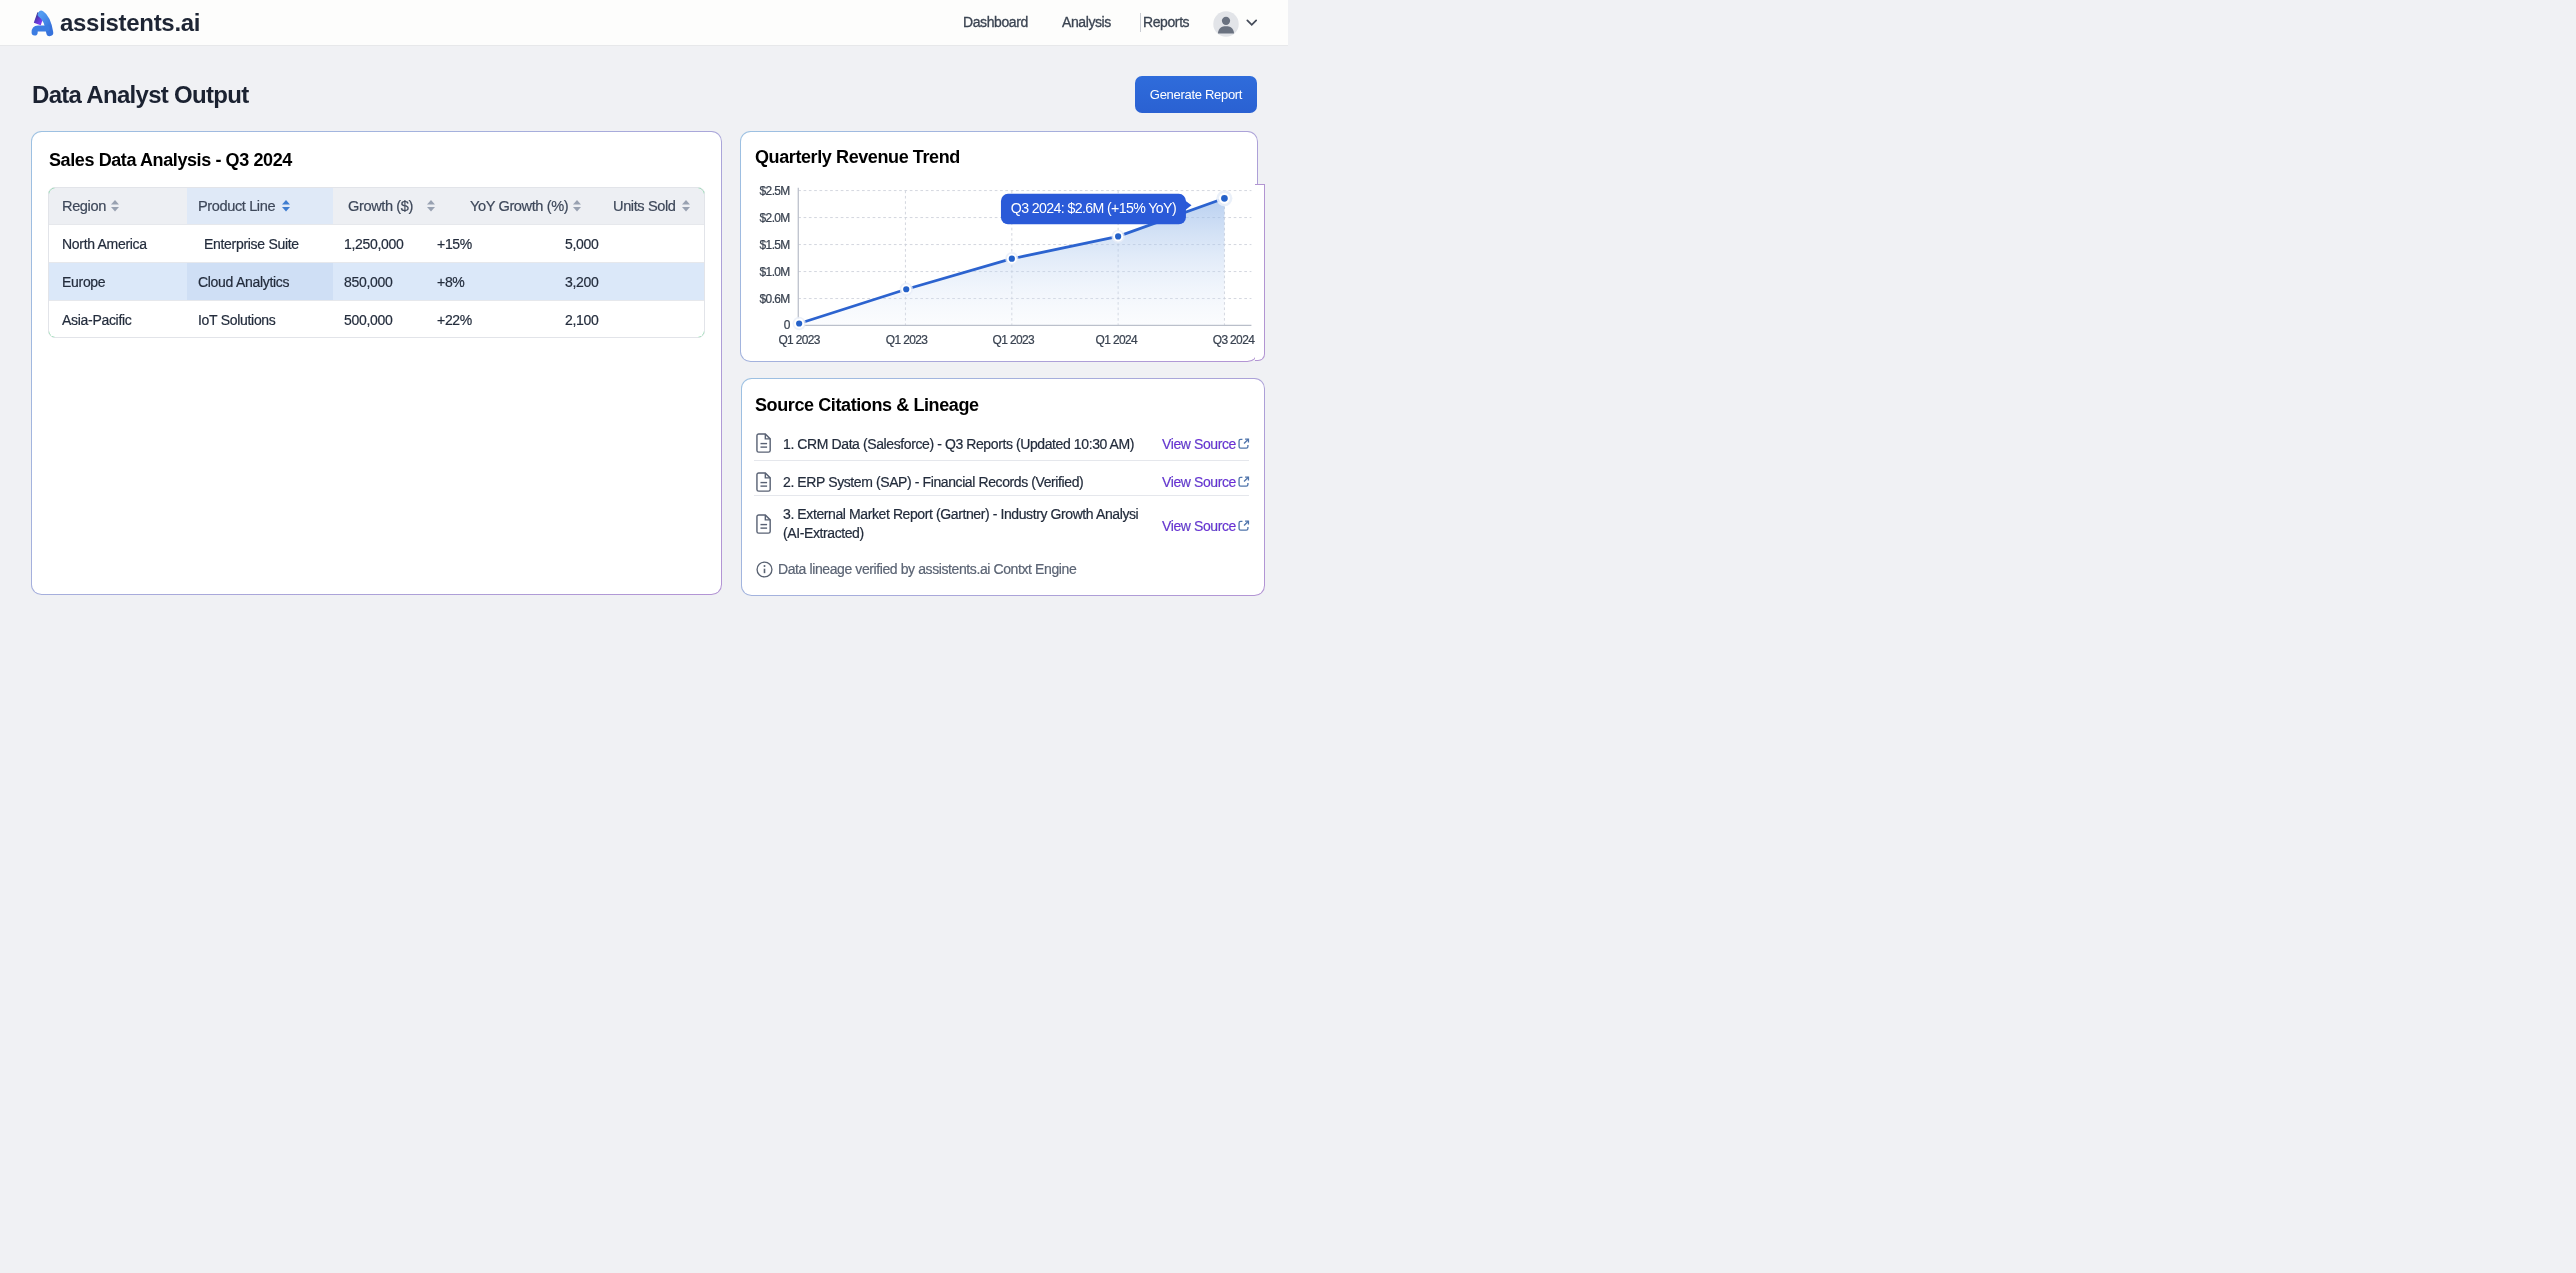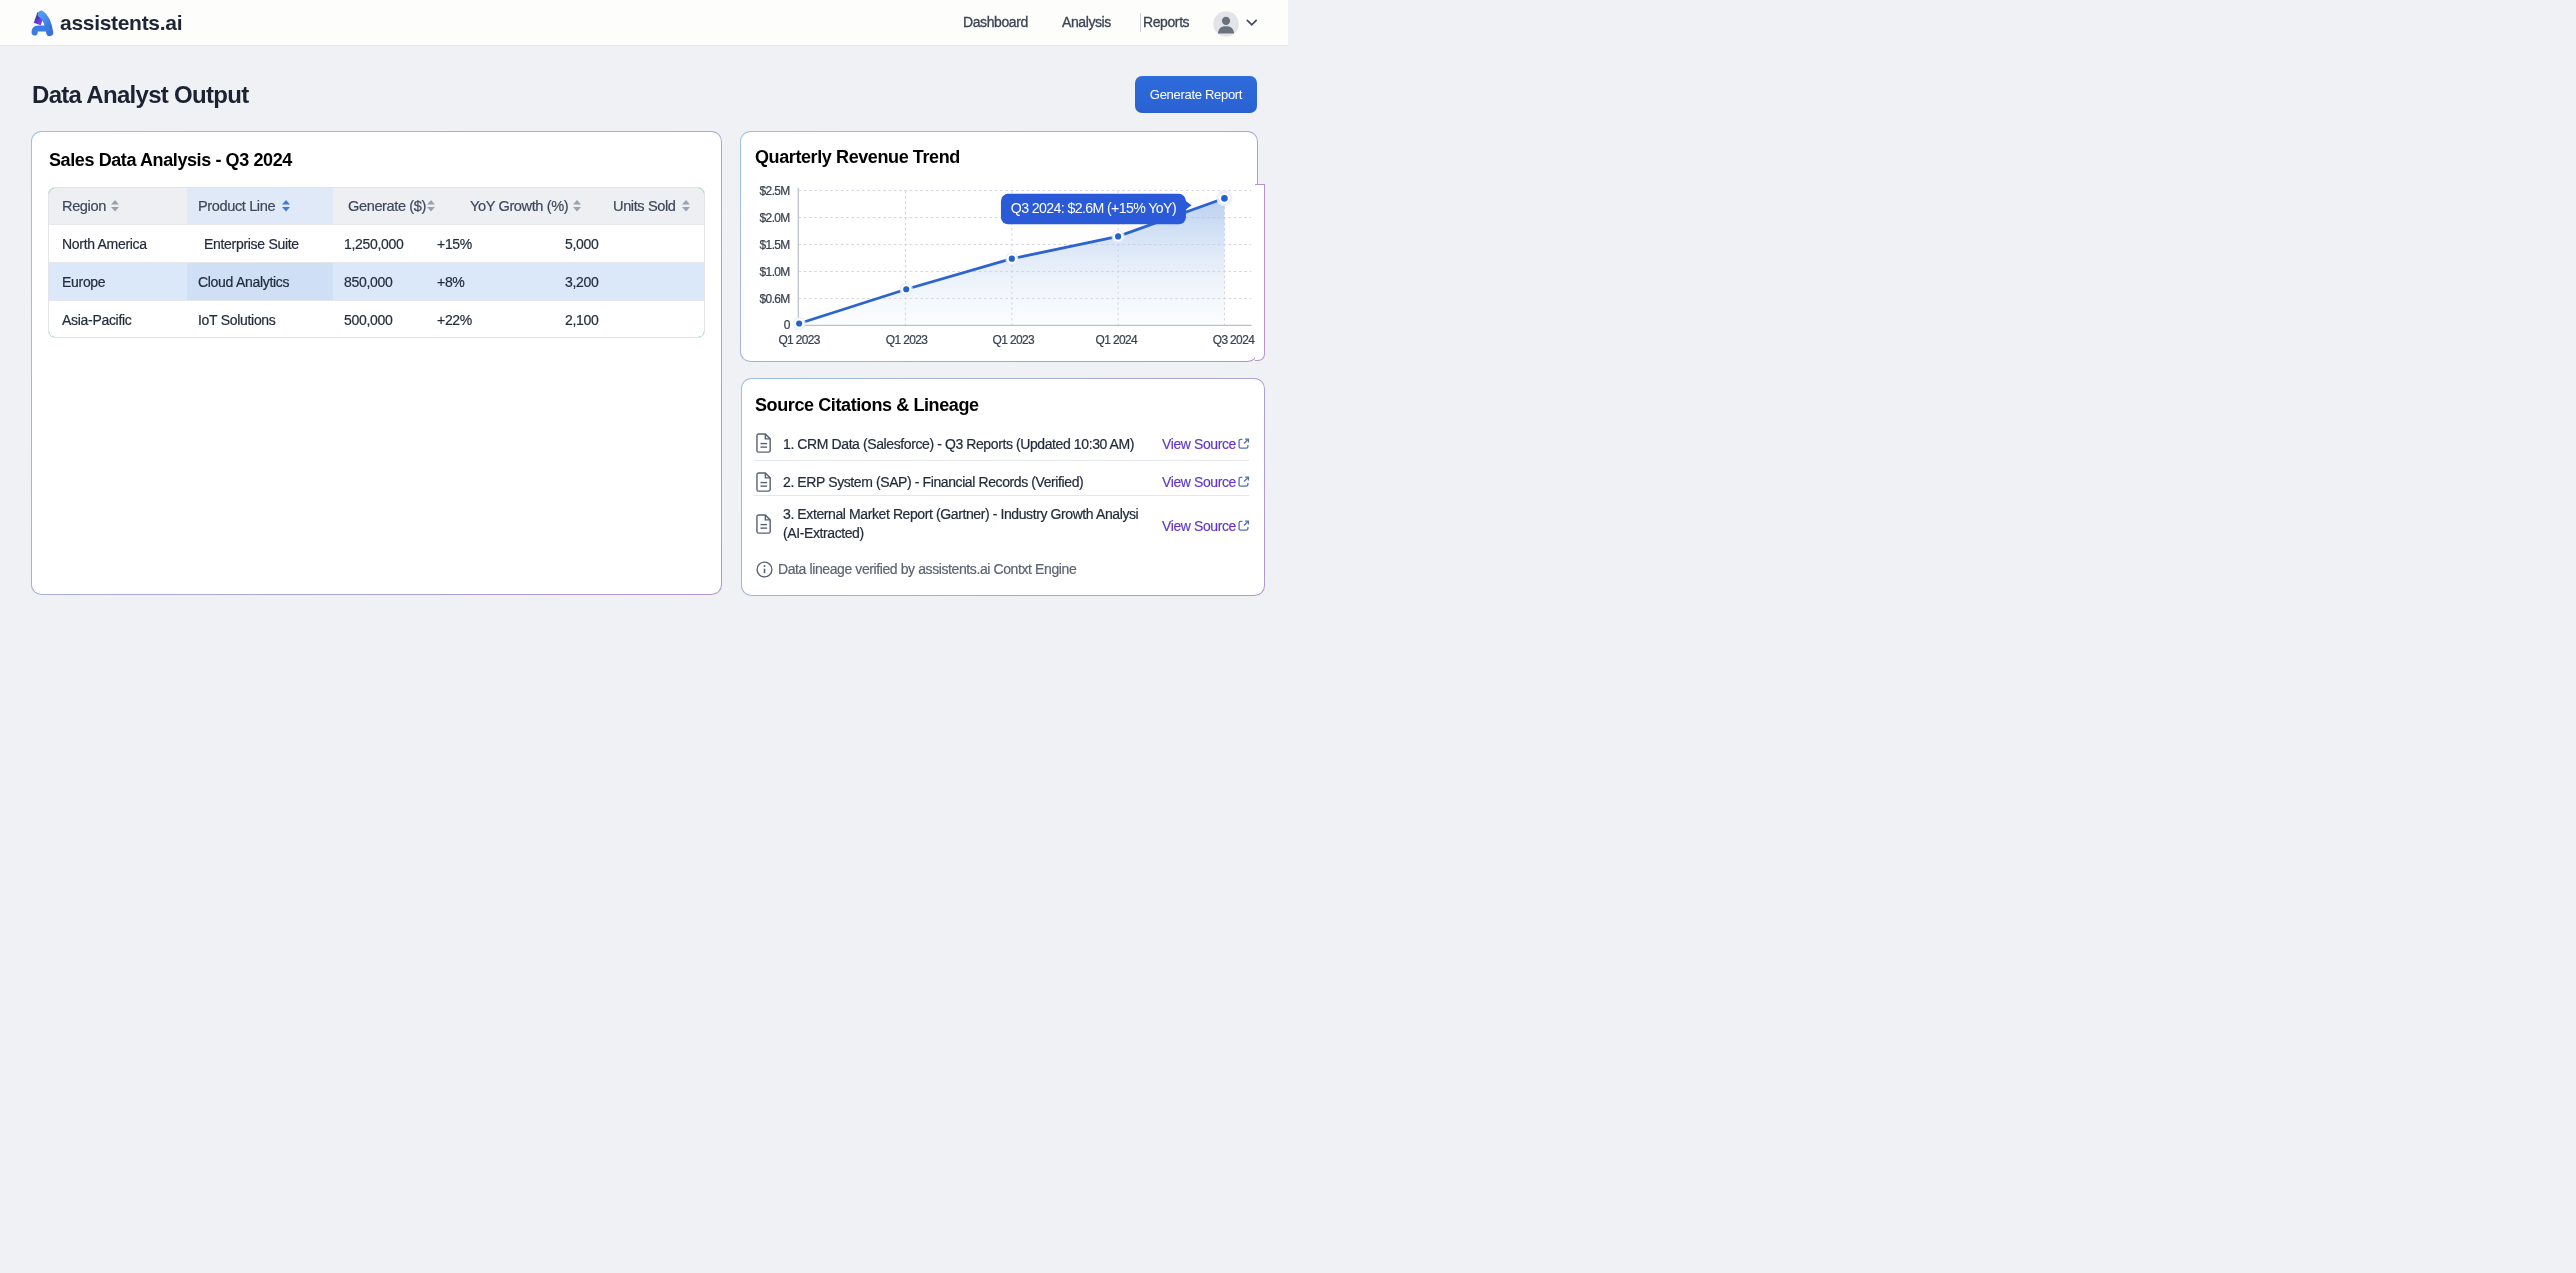--- a/index.html
+++ b/index.html
@@ -25,21 +25,21 @@
       </linearGradient>
       <linearGradient id="lgB" x1="0" y1="0" x2="0.6" y2="1">
         <stop offset="0" stop-color="#529cf2"></stop>
         <stop offset="1" stop-color="#3773dc"></stop>
       </linearGradient>
     </defs>
     <path d="M12.2,5.2 L8,17.2" stroke="url(#lgP)" stroke-width="8.4" fill="none"></path>
     <path d="M12.6,6 C 16.4,8.4 20.5,16 22.3,27" stroke="url(#lgB)" stroke-width="8" stroke-linecap="round" fill="none"></path>
     <path d="M18.8,22.3 L8.8,22.3 Q4.9,22.3 5,26.9" stroke="#3c7de2" stroke-width="7" stroke-linecap="round" fill="none"></path>
   </svg>
-  <div class="t" style="left:60px; top:12.4px; height:21px; line-height:21px; font-size:21px; font-weight:bold; color:#1e2534; letter-spacing:-0.3px;">assistents.ai</div>
+  <div class="t" style="left:60px; top:12.4px; height:21px; line-height:21px; font-size:24px; font-weight:bold; color:#1e2534; letter-spacing:-0.3px;">assistents.ai</div>
   <div class="navlink" style="left:963px;">Dashboard</div>
   <div class="navlink" style="left:1062px;">Analysis</div>
   <div class="navlink" style="left:1143px;">Reports</div>
   <div class="abs" style="left:1140px; top:13.3px; width:1.3px; height:18.6px; background:#c9ccd2;"></div>
   <svg class="abs" style="left:1213px; top:10.6px;" width="26" height="26" viewBox="0 0 29 29">
     <circle cx="14.5" cy="14.5" r="14.2" fill="#e2e4e8"></circle>
     <circle cx="14.5" cy="11" r="4.6" fill="#6a7280"></circle>
     <path d="M5.5,25 C6,18.8 9.8,17 14.5,17 C19.2,17 23,18.8 23.5,25 Z" fill="#6a7280"></path>
   </svg>
   <svg class="abs" style="left:1246px; top:18.6px;" width="11.5" height="8" viewBox="0 0 13 9">
@@ -60,21 +60,21 @@
     <div class="abs" style="left:0; top:36px; width:657px; height:38px; background:#ffffff;"></div>
     <div class="abs" style="left:0; top:74px; width:657px; height:38px; background:#dbe8f9;"></div>
     <div class="abs" style="left:138px; top:74px; width:146px; height:38px; background:#cfdff5;"></div>
     <div class="abs" style="left:0; top:112px; width:657px; height:39px; background:#ffffff;"></div>
     <div class="abs" style="left:0; top:36px; width:657px; height:0.9px; background:#e6e8ec;"></div>
     <div class="abs" style="left:0; top:74px; width:657px; height:0.9px; background:#e6e8ec;"></div>
     <div class="abs" style="left:0; top:112px; width:657px; height:0.9px; background:#e6e8ec;"></div>
 
     <div class="t hdr" style="left:13px; top:10.2px;">Region</div>
     <div class="t hdr" style="left:149px; top:10.2px;">Product Line</div>
-    <div class="t hdr" style="left:299px; top:10.2px;">Generate ($)</div>
+    <div class="t hdr" style="left:299px; top:10.2px;">Growth ($)</div>
     <div class="t hdr" style="left:421px; top:10.2px;">YoY Growth (%)</div>
     <div class="t hdr" style="left:564px; top:10.2px;">Units Sold</div>
 
     <svg class="abs" style="left:62px; top:12.4px;" width="8" height="11.5" viewBox="0 0 9 13">
       <path d="M4.5,0 L9,5 H0 Z" fill="#98a1b1"></path>
       <path d="M0,8 H9 L4.5,13 Z" fill="#98a1b1"></path>
     </svg>
     <svg class="abs" style="left:233px; top:12.4px;" width="8" height="11.5" viewBox="0 0 9 13">
       <path d="M4.5,0 L9,5 H0 Z" fill="#3d7cd0"></path>
       <path d="M0,8 H9 L4.5,13 Z" fill="#3d7cd0"></path>

